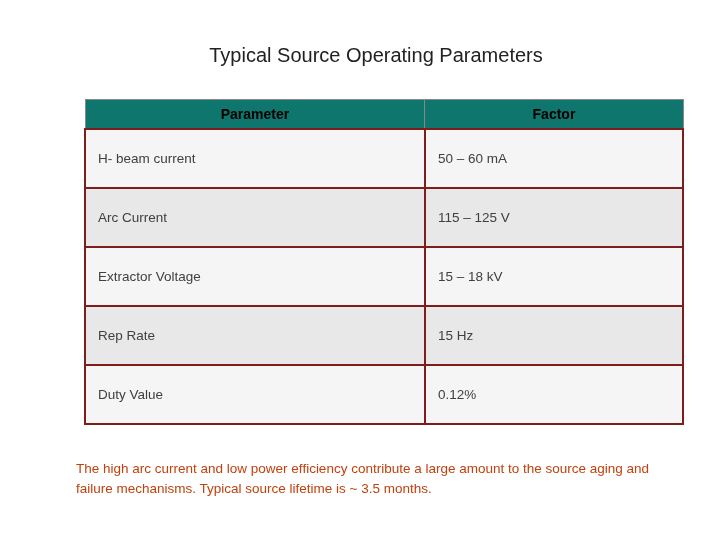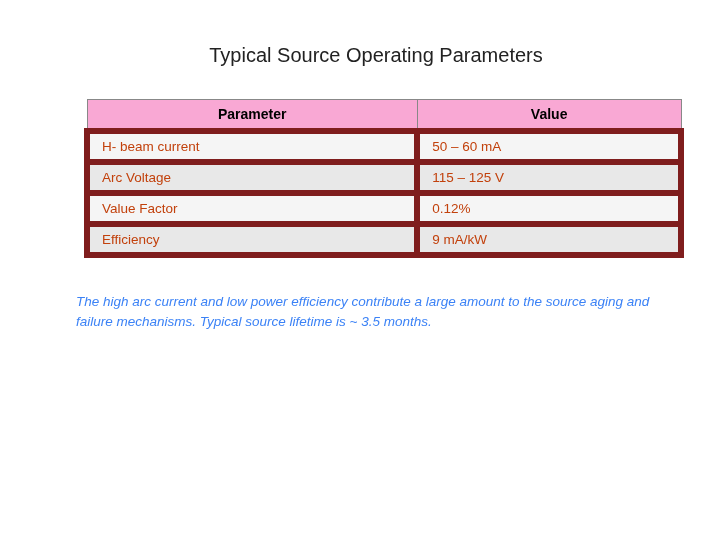--- a/index.html
+++ b/index.html
@@ -23,79 +23,82 @@
     }
     .table-wrapper {
       width: 100%;
     }
     table {
       width: 100%;
       border-collapse: collapse;
       border: 1px solid #888;
     }
     thead tr th {
-      background: #f9a8d4;
+      background: #0f766e;
       border: 1px solid #888;
       padding: 6px 12px;
       font-weight: bold;
       text-align: center;
       font-size: 14px;
     }
     tbody tr td {
-      border: 6px solid #7f1d1d;
-      padding: 5px 12px;
+      border: 2px solid #7f1d1d;
+      padding: 21px 12px;
       font-size: 13.5px;
-      color: #c2410c;
+      color: #404040;
     }
     tbody tr:nth-child(odd) td {
       background: #f5f5f5;
     }
     tbody tr:nth-child(even) td {
       background: #e8e8e8;
     }
     .footer-text {
       margin-top: 18px;
-      color: #3b82f6;
+      color: #c2410c;
       font-size: 13.5px;
       line-height: 1.5;
       text-align: left;
       width: 100%;
-      font-style: italic;
     }
     sub {
       font-size: 10px;
     }
   </style>
 </head>
 <body>
 
 <h1 class="page-title">Typical Source Operating Parameters</h1>
 
 <div class="table-wrapper">
   <table>
     <thead>
       <tr>
         <th>Parameter</th>
-        <th>Value</th>
+        <th>Factor</th>
       </tr>
     </thead>
     <tbody id="table-body">
     <tr>
           <td>H- beam current</td>
           <td>50 – 60 mA</td>
         </tr>
         <tr>
-          <td>Arc Voltage</td>
+          <td>Arc Current</td>
           <td>115 – 125 V</td>
         </tr>
         <tr>
-          <td>Value Factor</td>
-          <td>0.12%</td>
+          <td>Extractor Voltage</td>
+          <td>15 – 18 kV</td>
         </tr>
         <tr>
-          <td>Efficiency</td>
-          <td>9 mA/kW</td>
+          <td>Rep Rate</td>
+          <td>15 Hz</td>
+        </tr>
+        <tr>
+          <td>Duty Value</td>
+          <td>0.12%</td>
         </tr>
       </tbody>
   </table>
 </div>
 
 <p class="footer-text">The high arc current and low power efficiency contribute a large amount to the source aging and failure mechanisms. Typical source lifetime is ~ 3.5 months.</p>
 
 </body></html>

